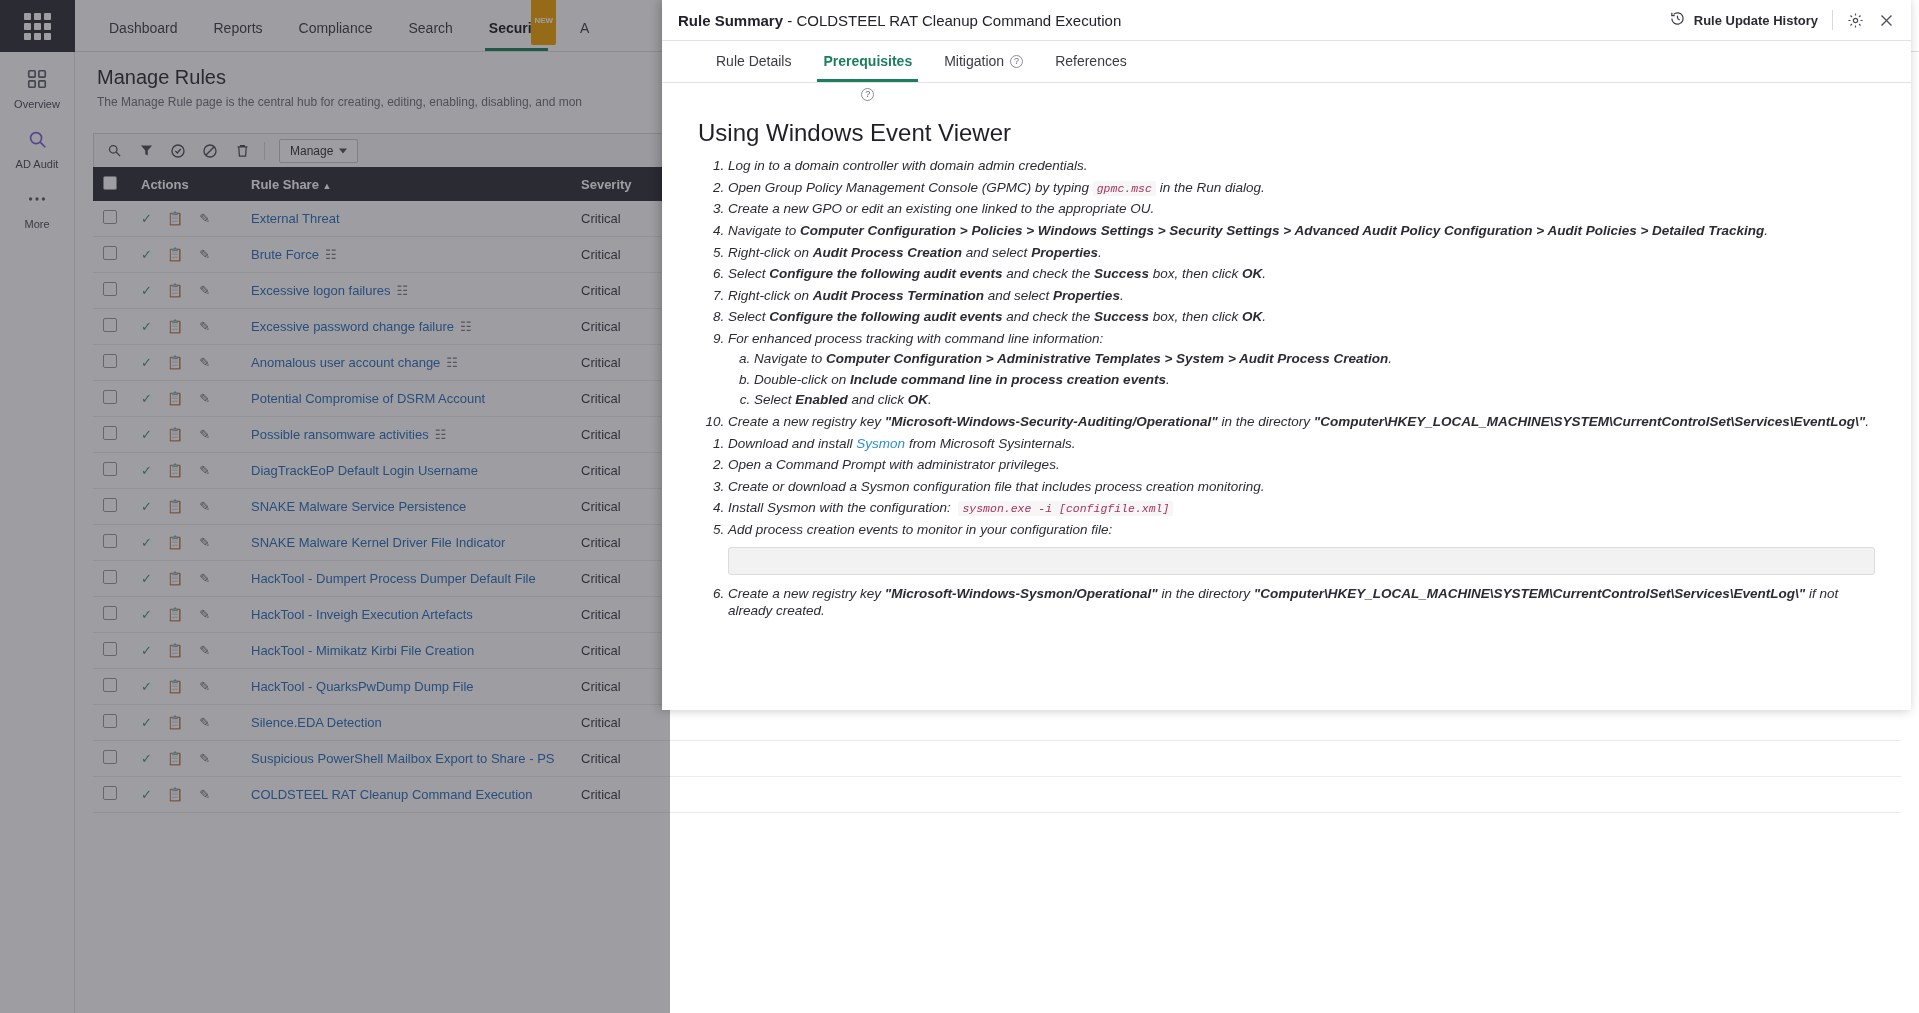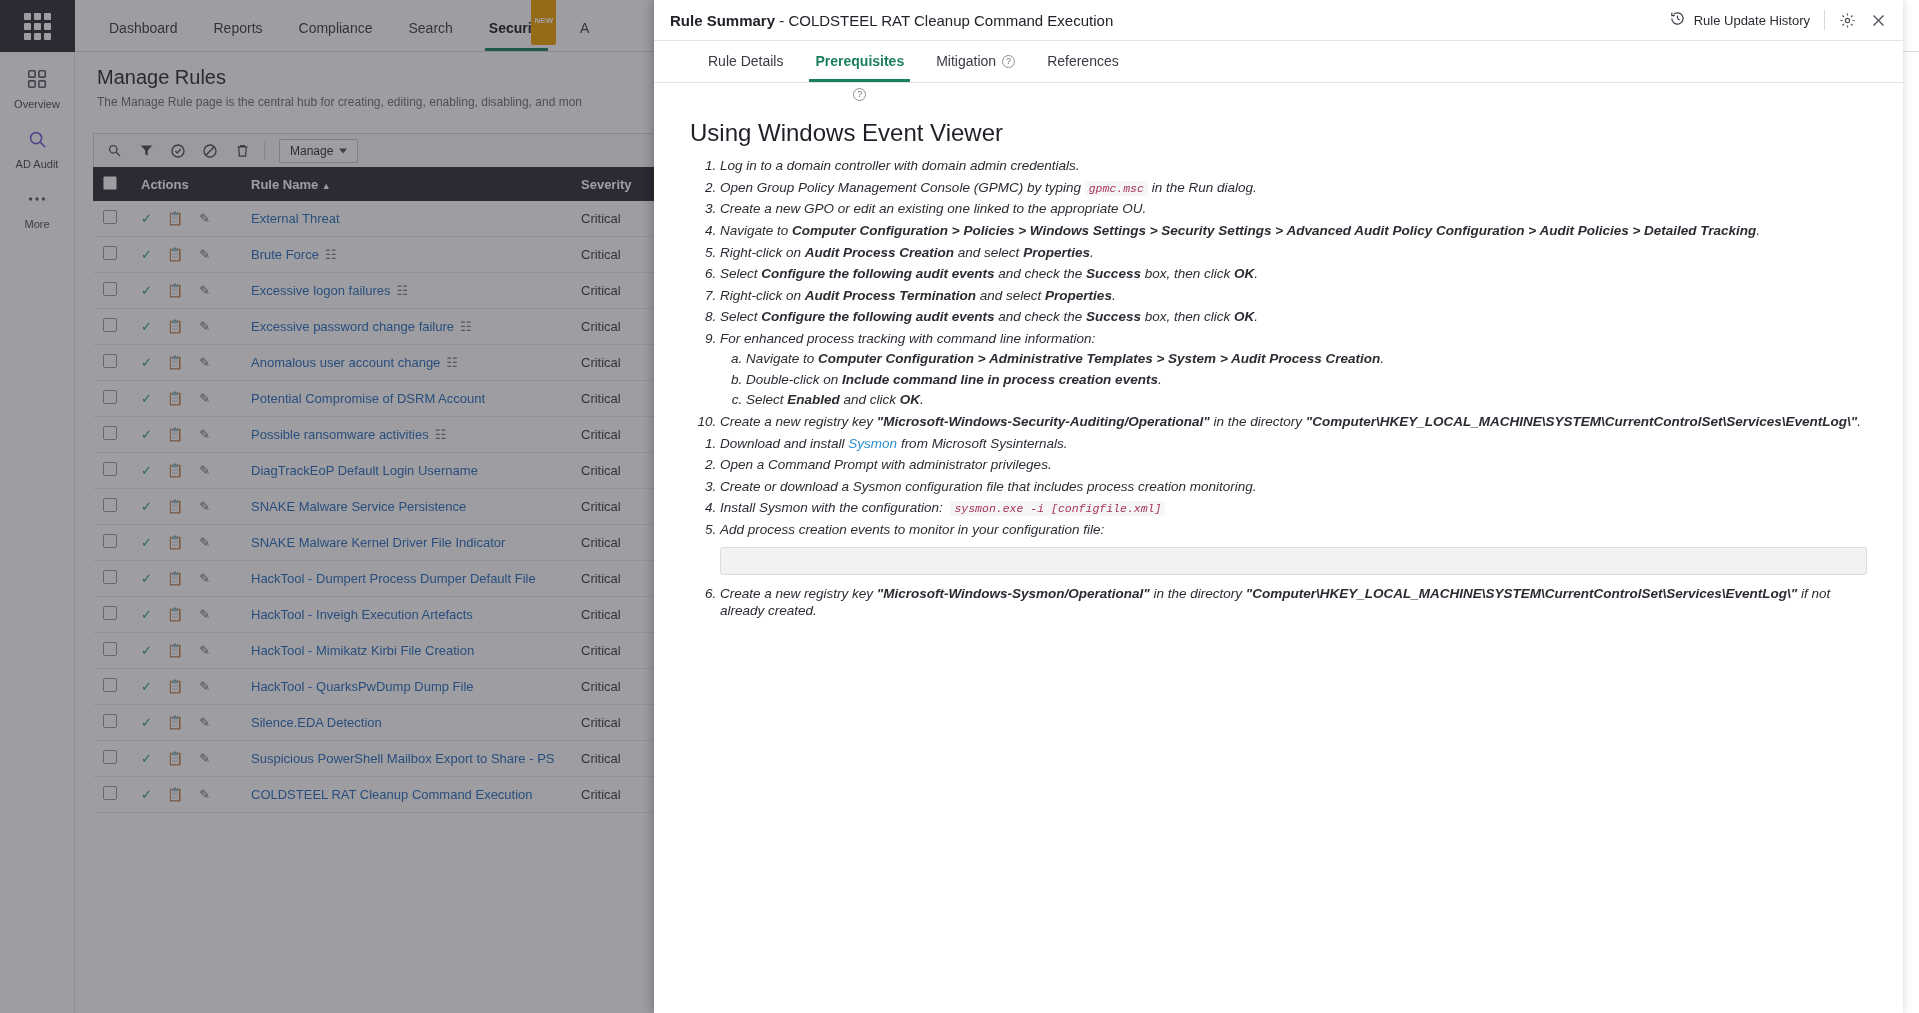--- a/index.html
+++ b/index.html
@@ -96,34 +96,35 @@
   .tag-ico { color: #7a7a85; margin-left: 6px; }
 
   
   .dim {
     position: absolute; left: 0; top: 0; width: 670px; height: 1013px;
     background: rgba(40,40,48,0.45);
   }
 
   
   .panel {
-    position: absolute; right: 16px; top: 0; width: 1249px; height: 1013px;
+    position: absolute; right: 8px; top: 0; width: 1249px; height: 710px;
     background: #ffffff; box-shadow: -2px 0 10px rgba(0,0,0,0.25);
     display: flex; flex-direction: column;
   }
   .panel-head {
     height: 41px; display: flex; align-items: center; padding: 0 16px;
     border-bottom: 1px solid #e2e2e2; gap: 10px;
   }
   .panel-title { font-size: 15px; color: #22222a; }
   .panel-title b { font-weight: bold; }
   .panel-head-right { margin-left: auto; display: flex; align-items: center; gap: 14px; }
   .hist {
     display: flex; align-items: center; gap: 8px; font-size: 13px; color: #2b2b33;
     cursor: pointer;
+    font-weight: bold;
   }
   .vsep { width: 1px; height: 20px; background: #d9d9d9; }
   .icon-btn { color: #50505a; cursor: pointer; display: flex; align-items: center; }
 
   .panel-tabs {
     height: 42px; border-bottom: 1px solid #e2e2e2; display: flex; align-items: center;
     padding-left: 38px; gap: 0;
   }
   .ptab {
     padding: 0 16px; height: 41px; line-height: 41px; font-size: 14px; color: #3a3a44;
@@ -283,21 +284,21 @@
       </div>
 
       <table class="rules">
         <thead>
           <tr>
             <th style="width:38px">
               <span class="chk"></span>
             </th>
             <th style="width:110px">Actions</th>
             <th style="width:330px">
-              <span>Rule Name</span> <span style="font-size:9px">▲</span>
+              <span>Rule Share</span> <span style="font-size:9px">▲</span>
             </th>
             <th>Severity</th>
           </tr>
         </thead>
         <tbody>
           <tr>
             <td><span class="chk"></span></td>
             <td>
               <span class="act-ico">✓</span>
               <span class="act-ico gray">📋</span>

